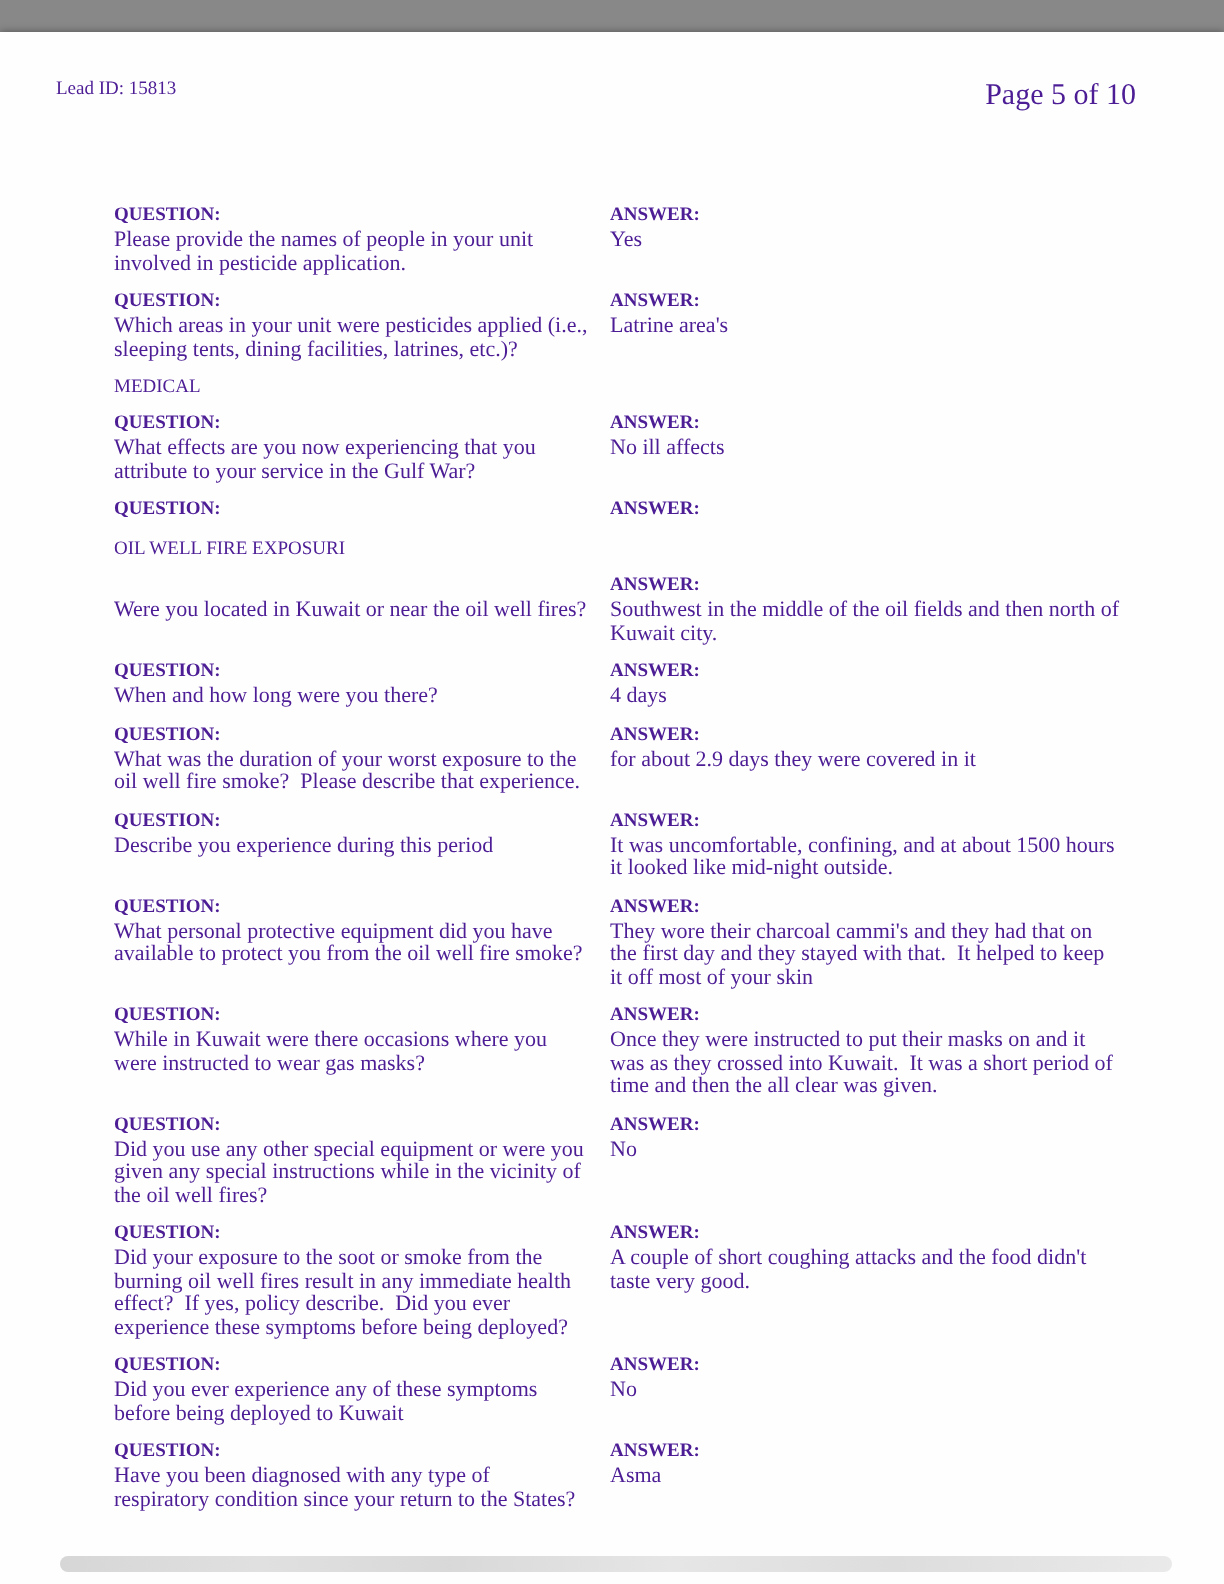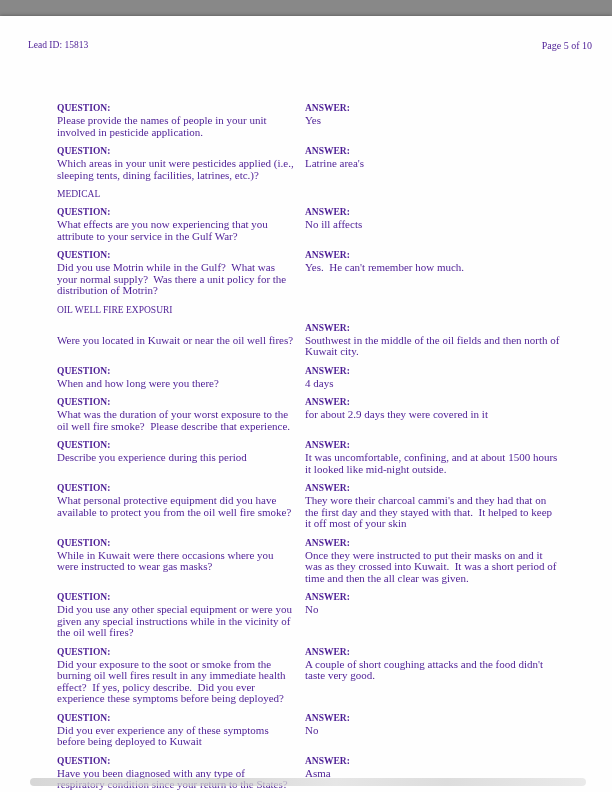--- a/index.html
+++ b/index.html
@@ -20,22 +20,22 @@
   }
   .hdr-left {
     position: absolute;
     top: 24px;
     left: 28px;
     font-size: 9.5px;
   }
   .hdr-right {
     position: absolute;
     top: 24px;
-    right: 20px;
-    font-size: 10px;
+    right: 44px;
+    font-size: 15px;
   }
   .content {
     position: absolute;
     top: 86px;
     left: 57px;
     width: 503px;
   }
   .qa-row {
     display: grid;
     grid-template-columns: 238px 1fr;
@@ -108,25 +108,23 @@
           <div class="text">What effects are you now experiencing that you attribute to your service in the Gulf War?</div>
         </div>
         <div>
           <div class="label">ANSWER:</div>
           <div class="text">No ill affects</div>
         </div>
       </div>
       <div class="qa-row">
         <div>
           <div class="label">QUESTION:</div>
-          <div class="text">Did you use Motrin while in the Gulf?  What was your normal supply?  Was there a unit policy for the distribution of Motrin?</div>
-        </div>
-        <div>
-          <div class="label">ANSWER:</div>
-          <div class="text">Yes.  He can't remember how much.</div>
+        </div>
+        <div>
+          <div class="label">ANSWER:</div>
         </div>
       </div>
       <div class="section-heading">OIL WELL FIRE EXPOSURI</div>
       <div class="qa-row">
         <div>
           <div class="label"></div>
           <div class="text">Were you located in Kuwait or near the oil well fires?</div>
         </div>
         <div>
           <div class="label">ANSWER:</div>

